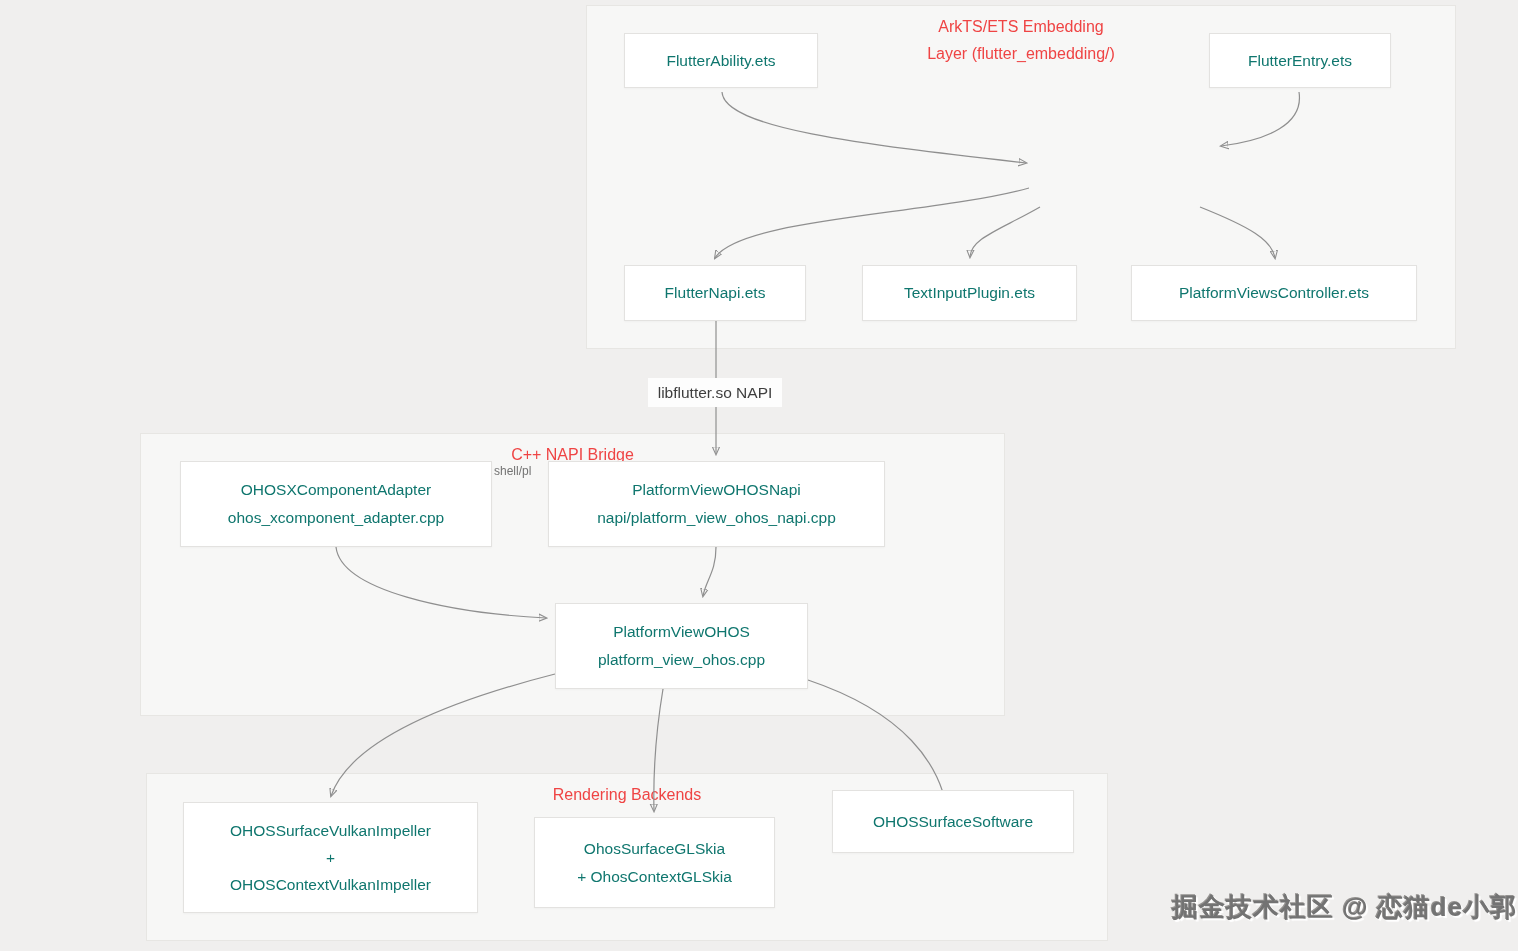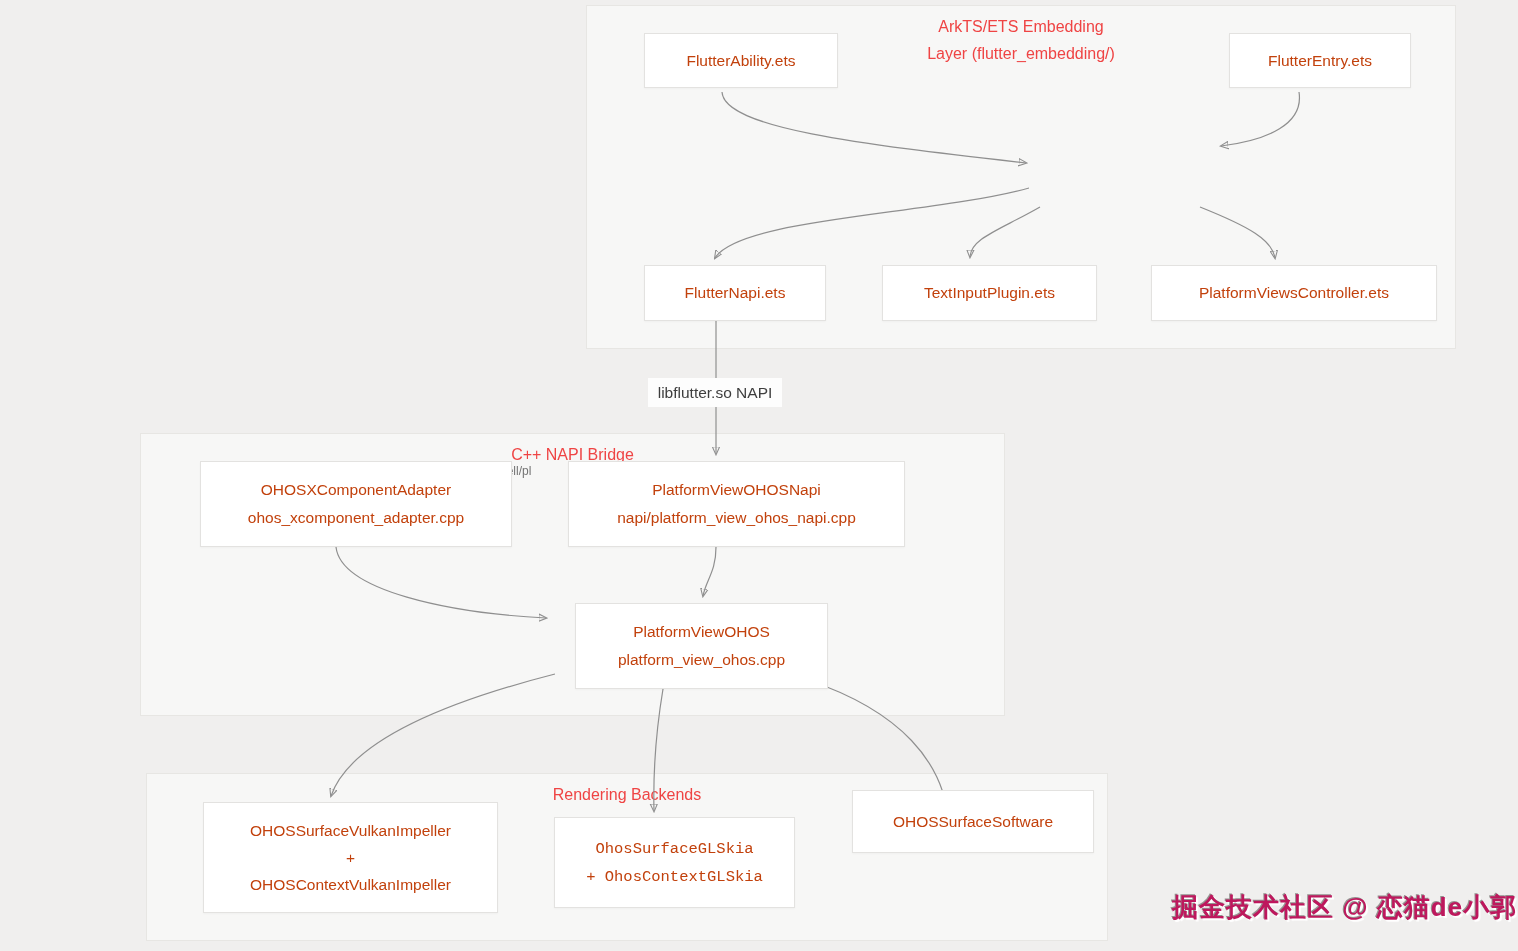--- a/index.html
+++ b/index.html
@@ -40,53 +40,52 @@
 
   
   .node{
     position:absolute;
     background:#ffffff;
     border:1px solid #e3e2e0;
     box-sizing:border-box;
     display:flex;flex-direction:column;
     align-items:center;justify-content:center;
     text-align:left;
-    font-size:15.5px;line-height:28px;color:#c2410c;
+    font-size:15.5px;line-height:28px;color:#0f766e;
     z-index:3;
     box-shadow:0 1px 2px rgba(0,0,0,0.03);
     white-space:nowrap;
-    margin-left:20px;
   }
   .n-ability{left:624px;top:33px;width:194px;height:55px;}
   .n-entry{left:1209px;top:33px;width:182px;height:55px;}
   .n-view{left:1030px;top:147px;width:183px;height:60px;}
   .n-napi{left:624px;top:265px;width:182px;height:56px;}
   .n-textinput{left:862px;top:265px;width:215px;height:56px;}
   .n-pvc{left:1131px;top:265px;width:286px;height:56px;}
   .n-adapter{left:180px;top:461px;width:312px;height:86px;}
   .n-ohosnapi{left:548px;top:461px;width:337px;height:86px;}
   .n-pvo{left:555px;top:603px;width:253px;height:86px;}
   .n-vulkan{left:183px;top:802px;width:295px;height:111px;line-height:27px;}
-  .n-glskia{left:534px;top:817px;width:241px;height:91px;font-family:Liberation Mono, monospace;}
+  .n-glskia{left:534px;top:817px;width:241px;height:91px;}
   .n-software{left:832px;top:790px;width:242px;height:63px;}
 
   
   .edge-label{
     position:absolute;left:648px;top:378px;width:134px;height:29px;
     background:#fdfdfd;
     display:flex;align-items:center;justify-content:center;
     font-size:15.5px;color:#3e3e3e;
     z-index:3;white-space:nowrap;
   }
 
   
   .watermark{
     position:absolute;left:1172px;top:890px;
     font-size:26px;font-weight:bold;letter-spacing:1px;
-    color:#be185d;
+    color:#737373;
     text-shadow:-1px -1px 0 #949290, 2px 2px 1px #ffffff;
     z-index:4;white-space:nowrap;
   }
 </style>
 </head>
 <body>
 
 <div class="canvas">
 
   <div class="group g-embedding">

